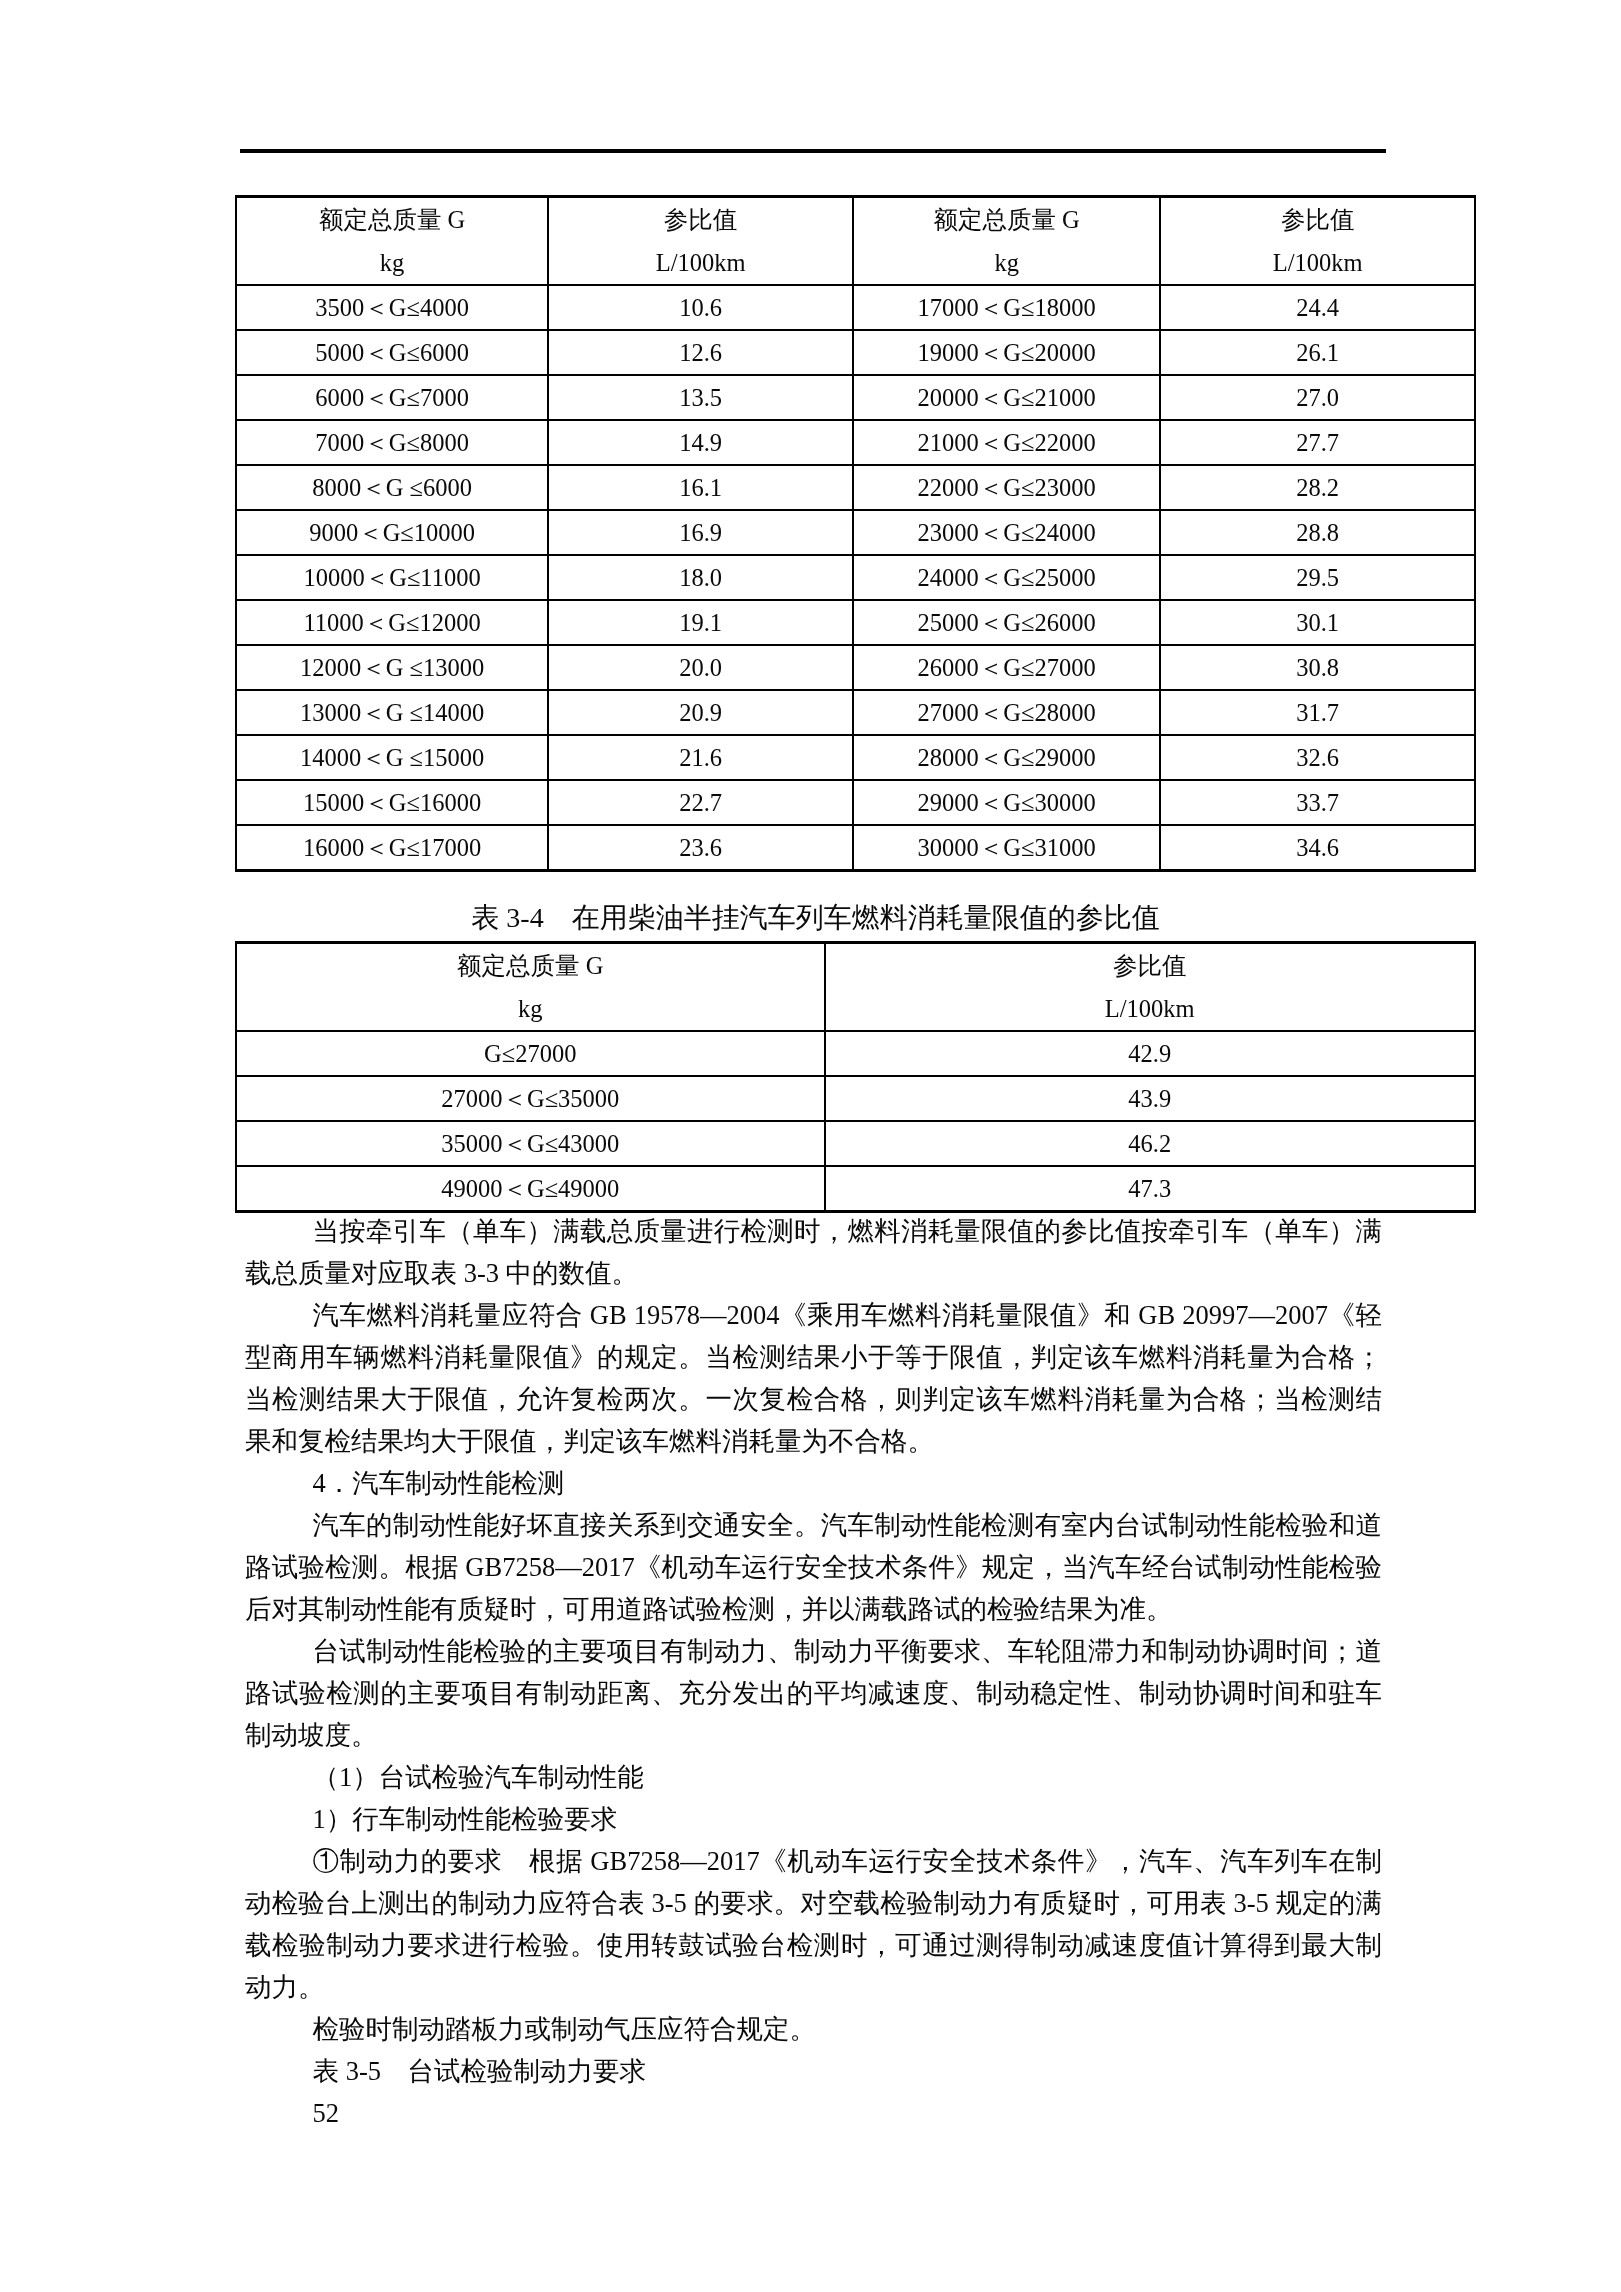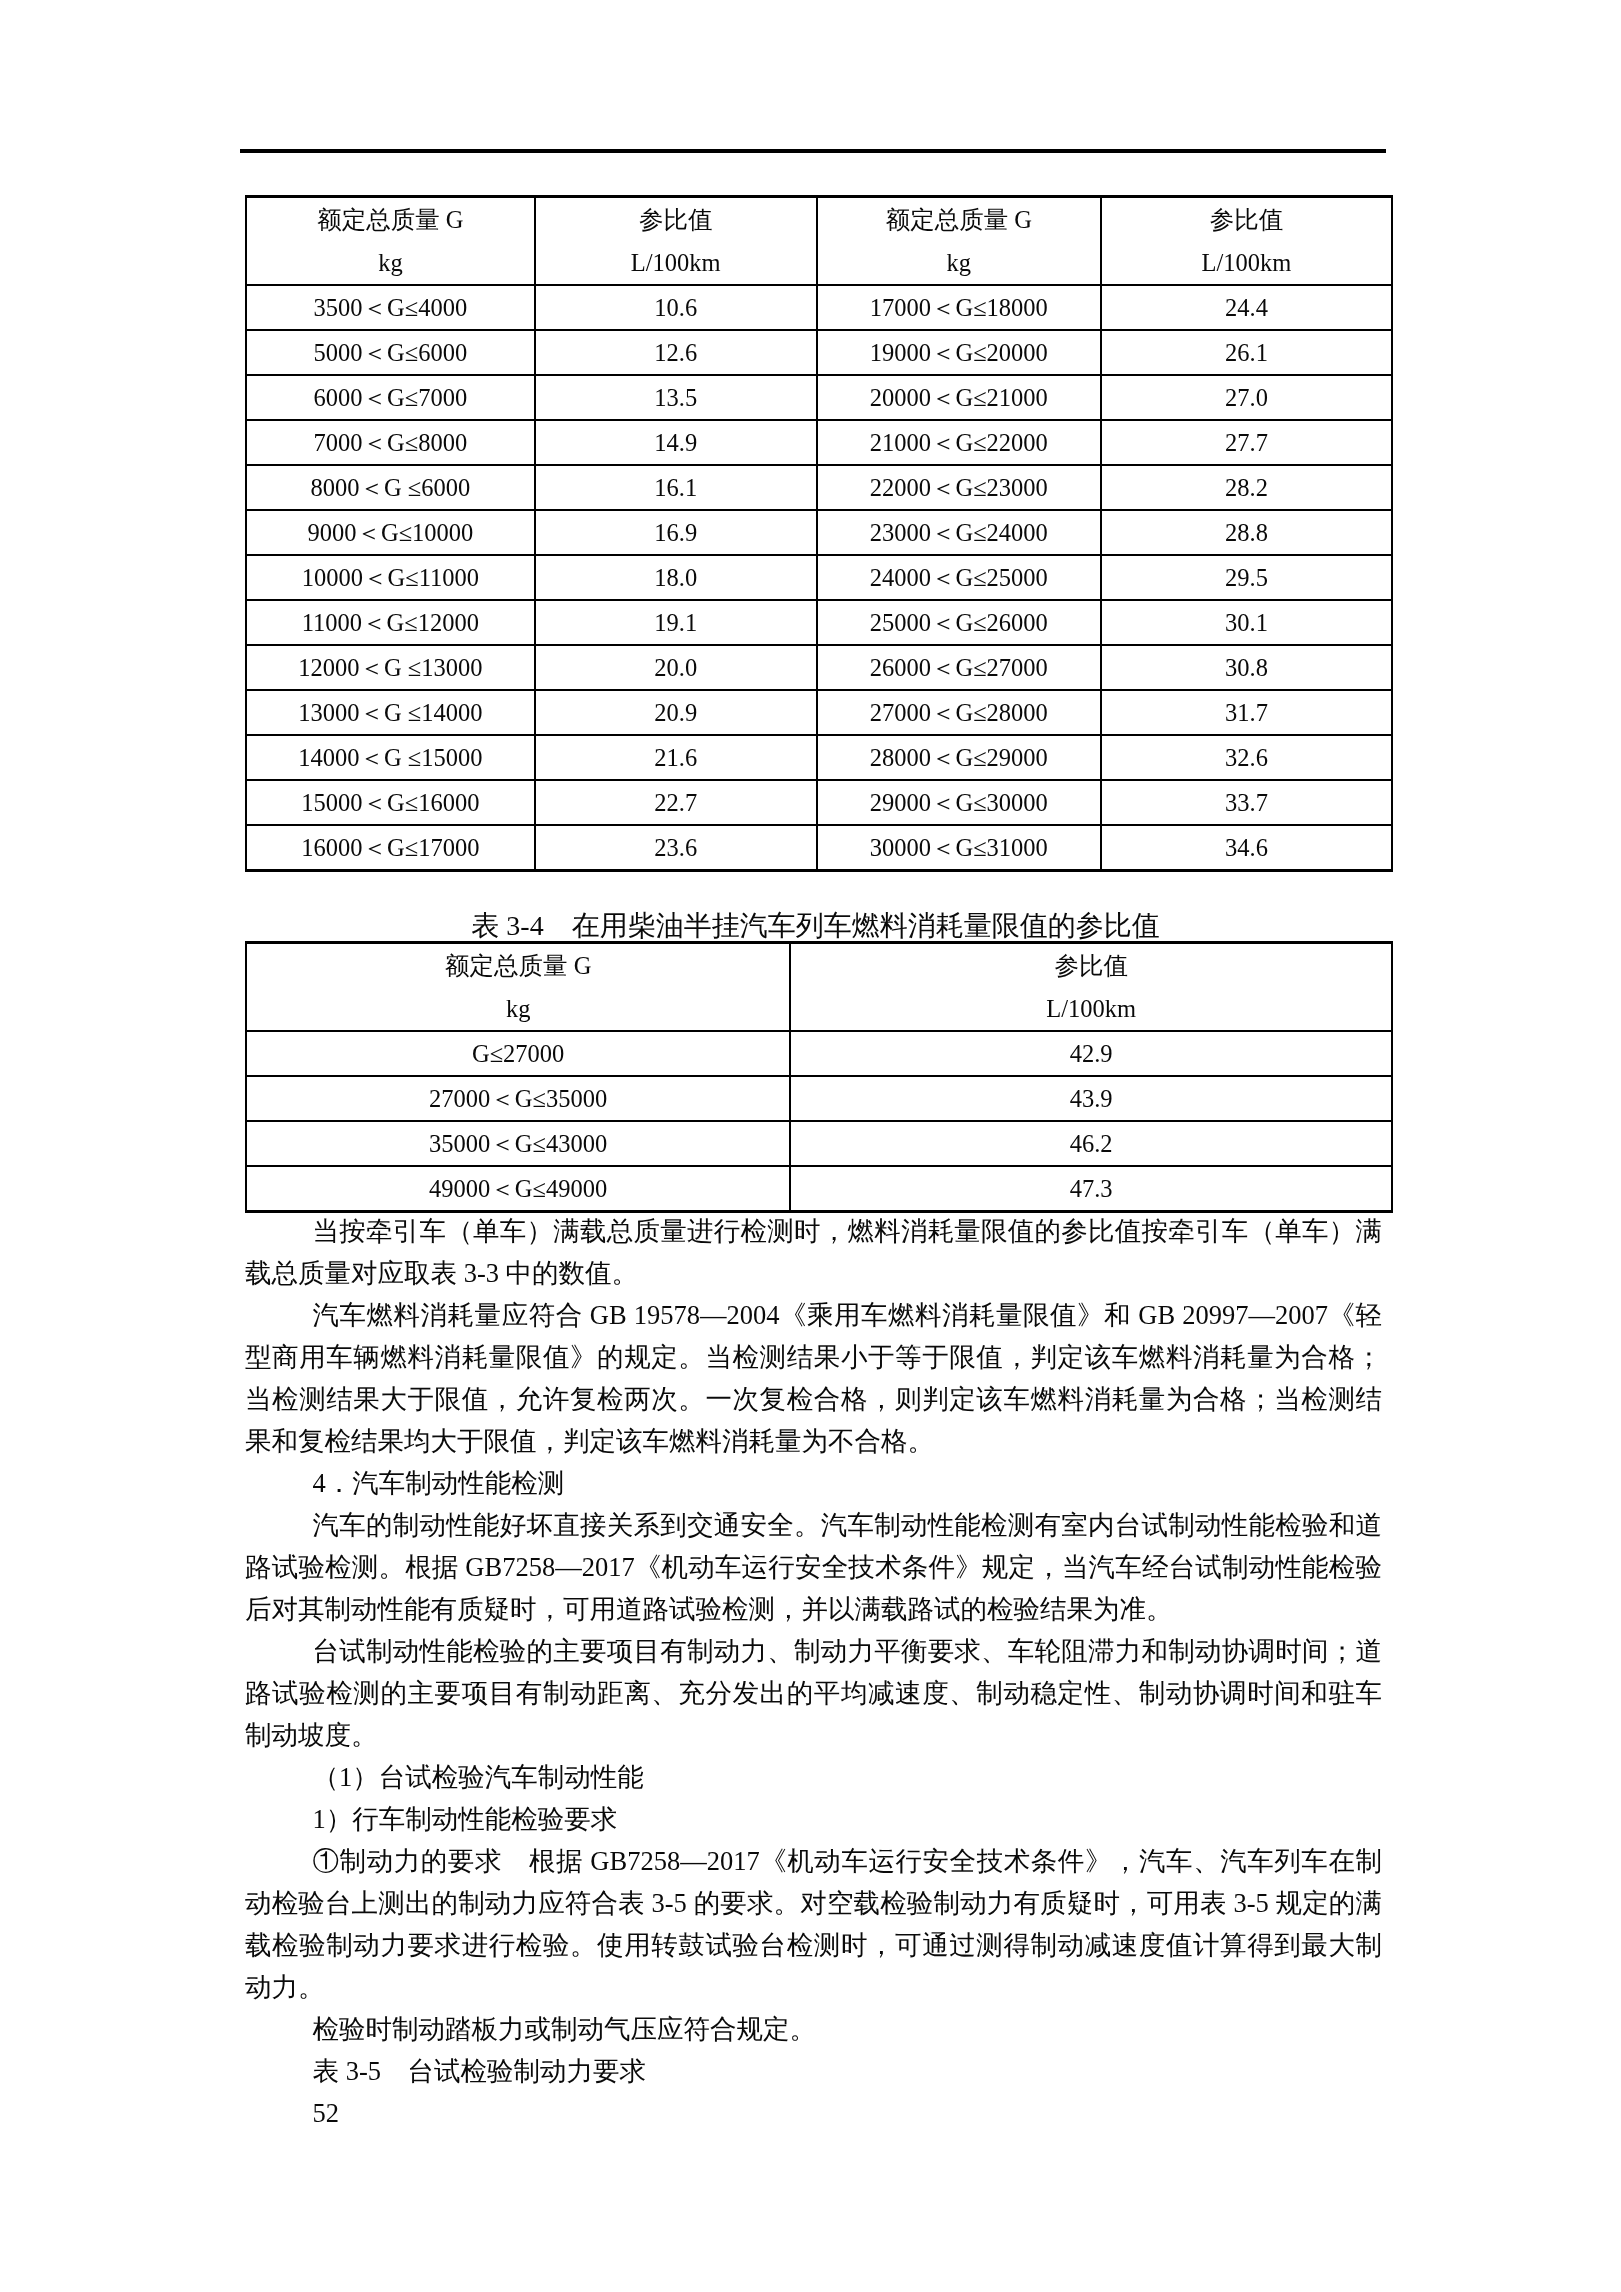--- a/index.html
+++ b/index.html
@@ -13,22 +13,22 @@
   .page { position: absolute; inset: 0; }
 
   
   .top-rule {
     position: absolute; left: 240px; top: 149px;
     width: 1146px; height: 3.9px; background: #000;
   }
 
   
   table.data-table {
-    position: absolute; left: 245px;
-    width: 1148px;
+    position: absolute; left: 235px;
+    width: 1241px;
     border-collapse: collapse;
     table-layout: fixed;
     border-radius: 7px;
   }
   table.data-table th, table.data-table td {
     border: 2px solid #000;
     text-align: center; vertical-align: middle;
     font-size: 24.5px; font-weight: normal;
     padding: 0;
   }
@@ -37,21 +37,20 @@
   .hdr-line { display: block; line-height: 43px; }
   #table-3-3 { top: 195px; }
   #table-3-3 td { height: 43px; margin-top: 8px; }
   #table-3-4 { top: 941px; }
   #table-3-4 td { height: 43px; }
 
   .caption {
     position: absolute; left: 245px; width: 1141px;
     text-align: center; font-size: 28px; line-height: 43px;
     white-space: pre;
-    margin-top: 8px;
   }
   #caption-3-4 { top: 896px; }
 
   
   .body-text {
     position: absolute; left: 245px; top: 1210px; width: 1137px;
   }
   .body-text p {
     margin: 0;
     font-size: 26.5px; line-height: 42px;

